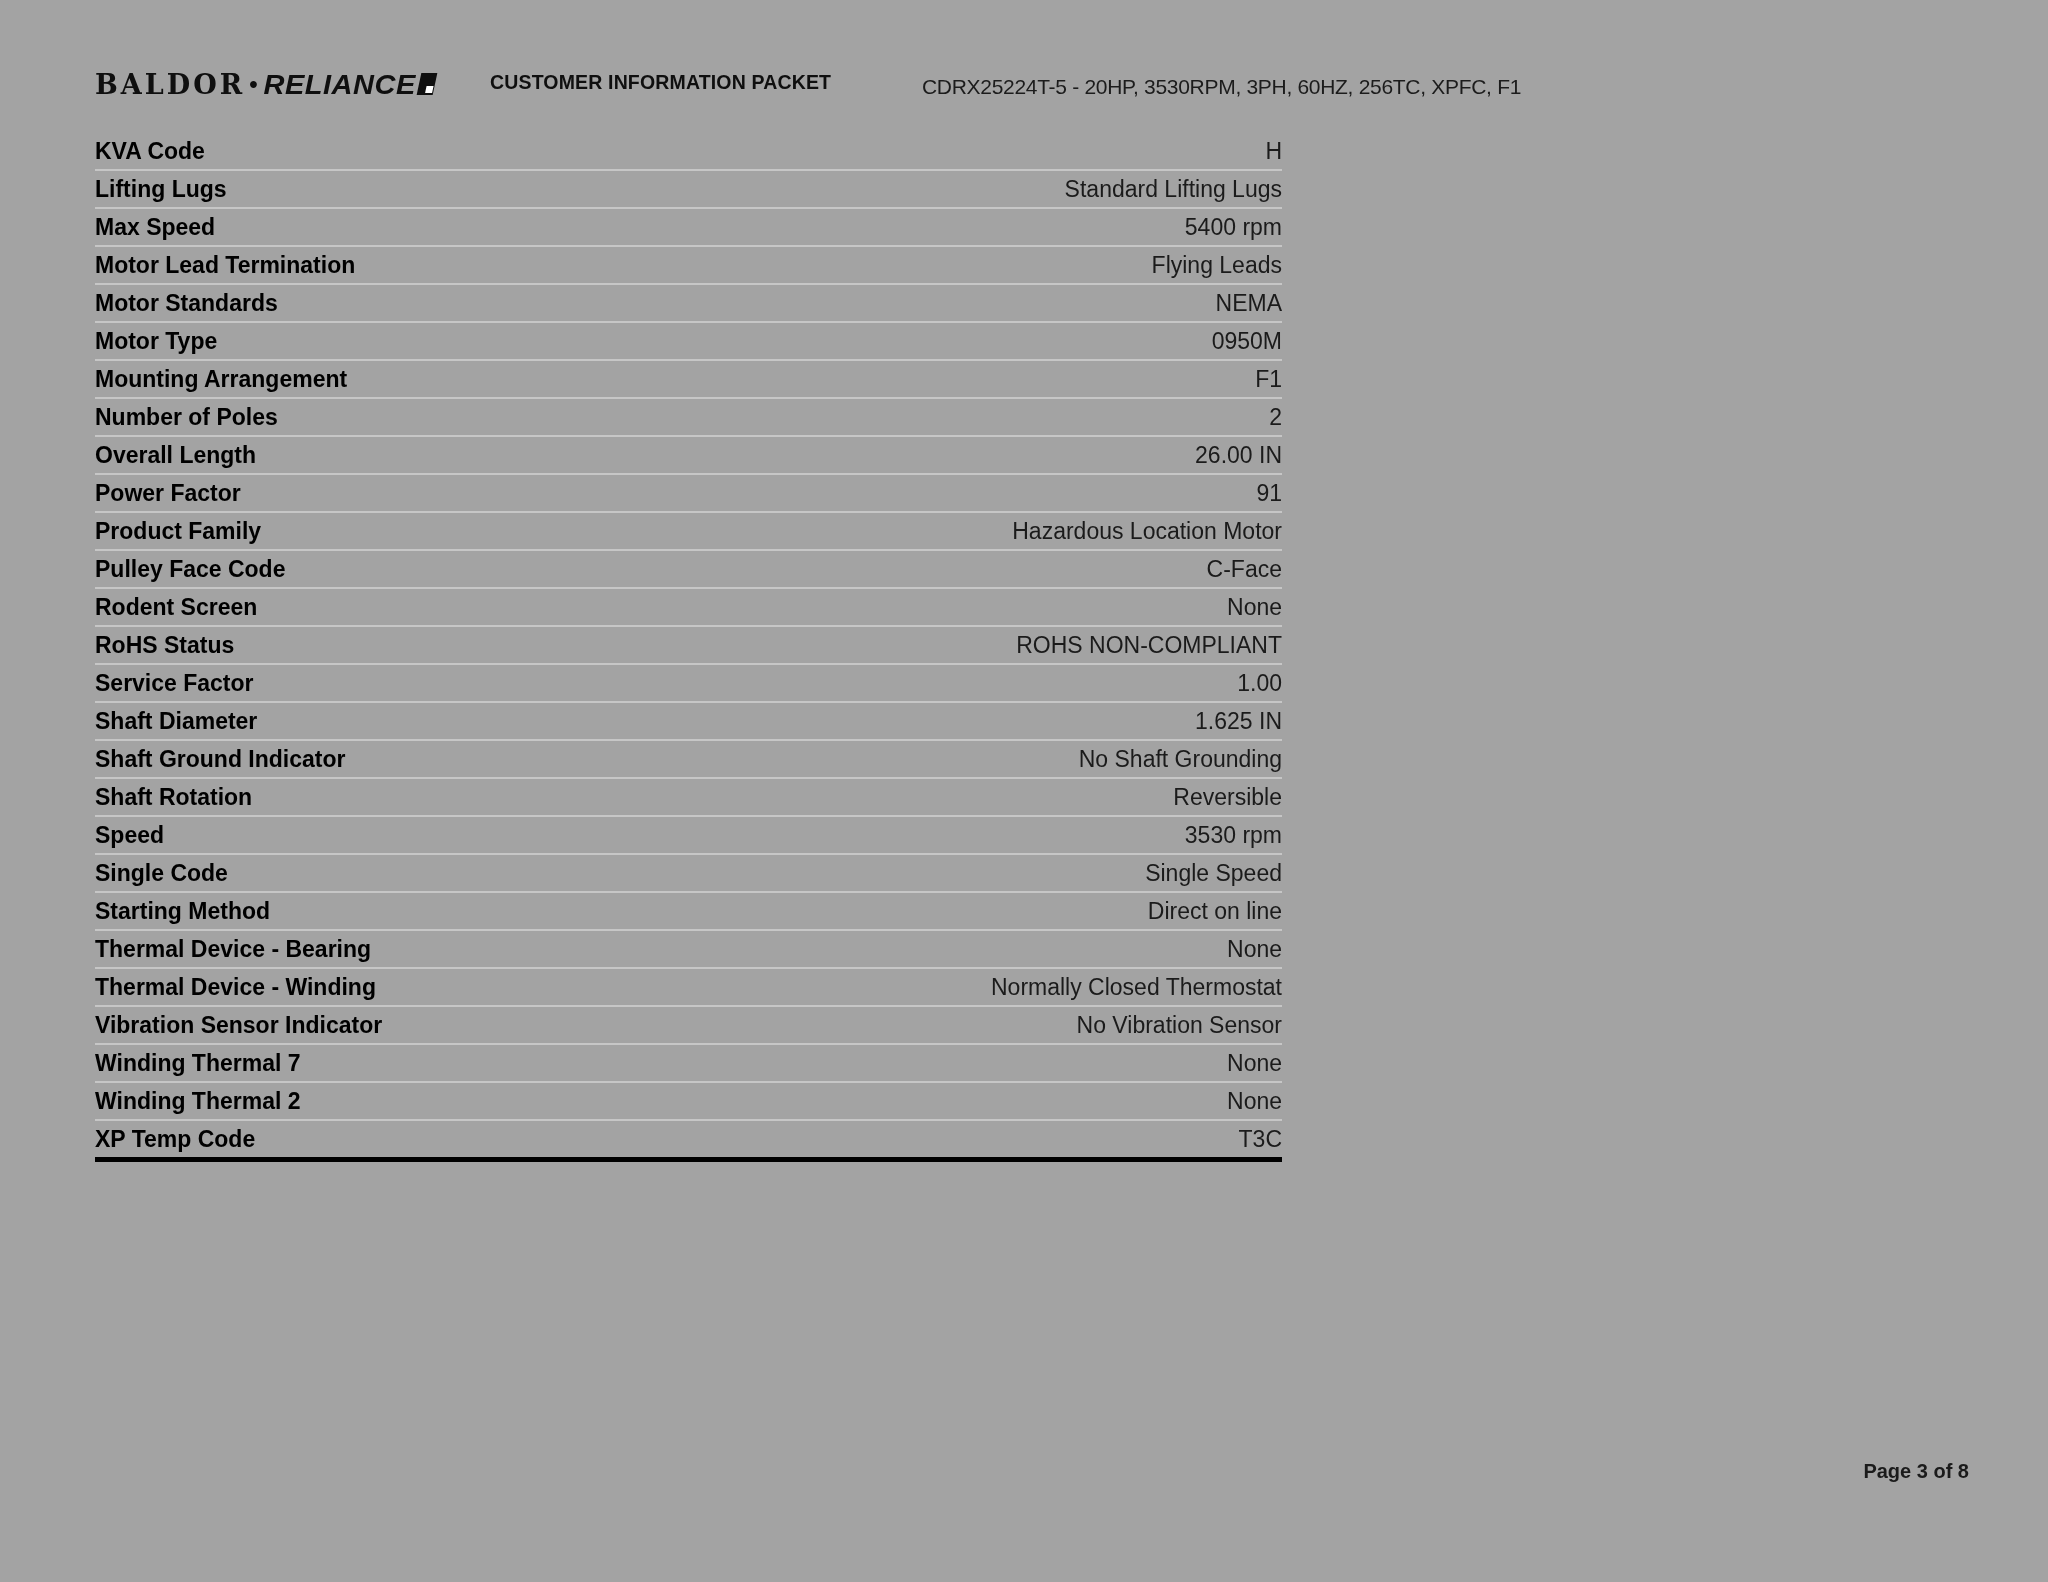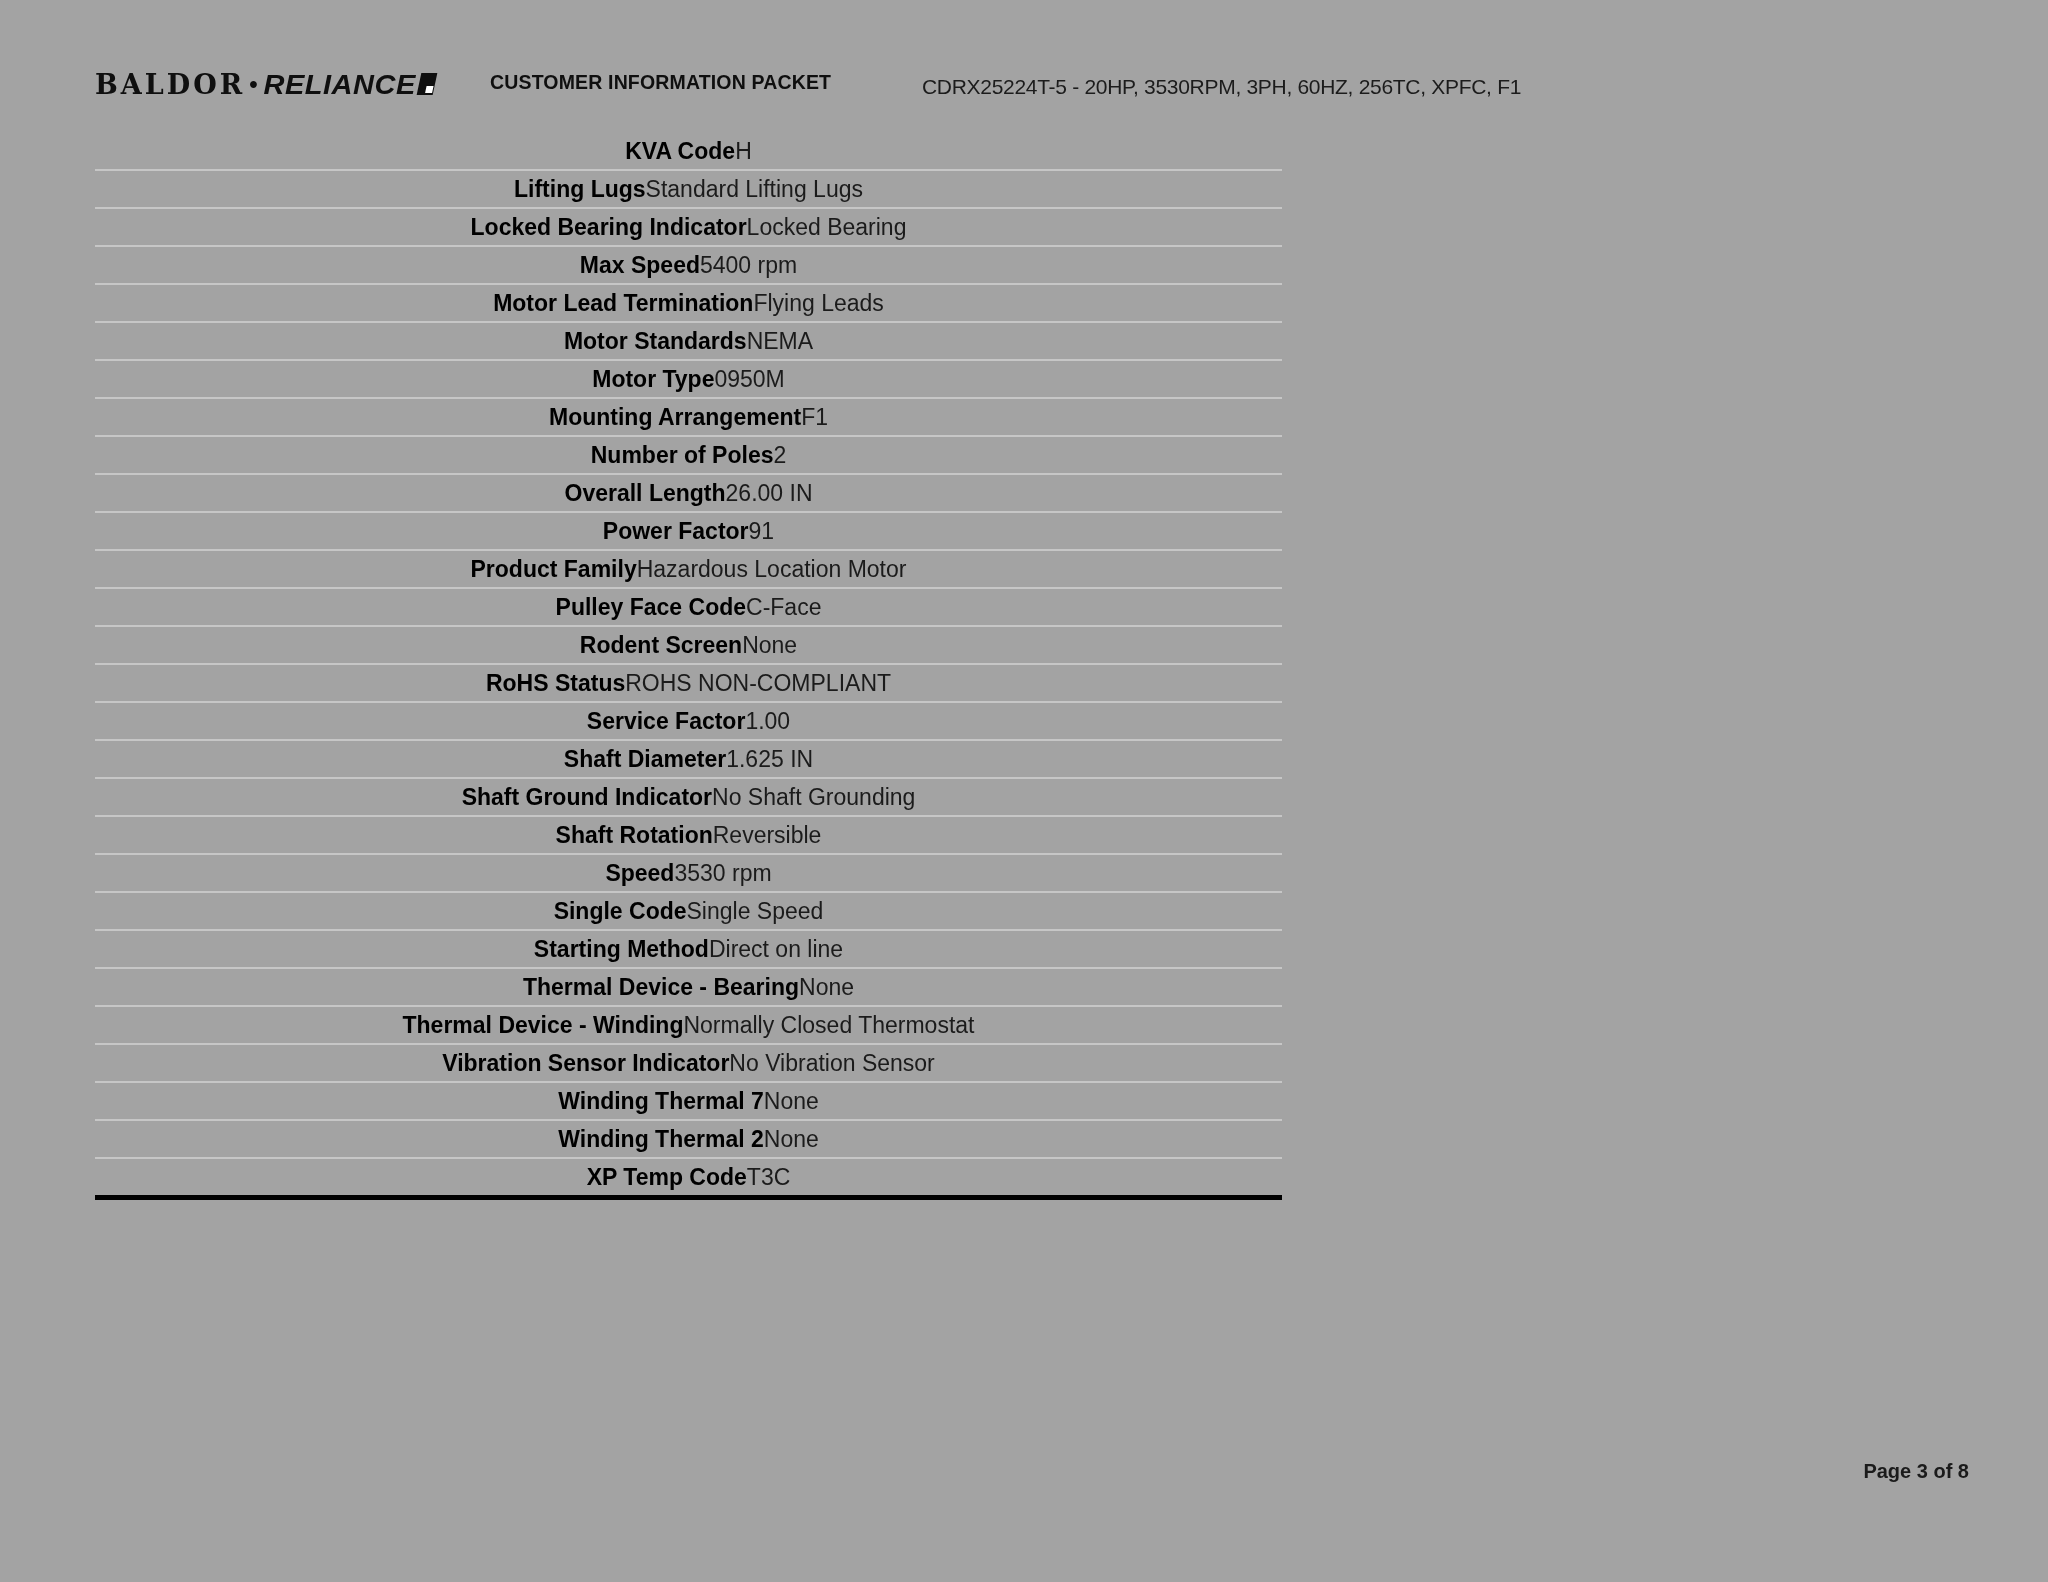--- a/index.html
+++ b/index.html
@@ -48,21 +48,21 @@
     font-size: 21px; font-weight: 400; letter-spacing: -0.3px; color: #1c1c1c;
   }
 
   
   .spec-table {
     position: absolute; left: 95px; top: 133px; width: 1187px;
     border-bottom: 5px solid #000;
   }
   .spec-row {
     height: 36px;
-    display: flex; justify-content: center; align-items: center;
+    display: flex; justify-content: space-between; align-items: center;
     border-bottom: 2px solid #c6c6c6;
   }
   .spec-row:last-child { border-bottom: none; }
   .spec-label { font-size: 23px; font-weight: bold; color: #000; white-space: nowrap; }
   .spec-value { font-size: 23px; font-weight: 400; color: #1b1b1b; white-space: nowrap; }
 
   
   .page-footer {
     position: absolute; right: 79px; top: 1460px;
     font-size: 20px; font-weight: 600; color: #1b1b1b;
@@ -90,24 +90,20 @@
     <div class="spec-row">
       <span class="spec-label">KVA Code</span>
       <span class="spec-value">H</span>
     </div>
 
     <div class="spec-row">
       <span class="spec-label">Lifting Lugs</span>
       <span class="spec-value">Standard Lifting Lugs</span>
     </div>
 
-    <div class="spec-row">
-      <span class="spec-label">Locked Bearing Indicator</span>
-      <span class="spec-value">Locked Bearing</span>
-    </div>
 
     <div class="spec-row">
       <span class="spec-label">Max Speed</span>
       <span class="spec-value">5400 rpm</span>
     </div>
 
     <div class="spec-row">
       <span class="spec-label">Motor Lead Termination</span>
       <span class="spec-value">Flying Leads</span>
     </div>

